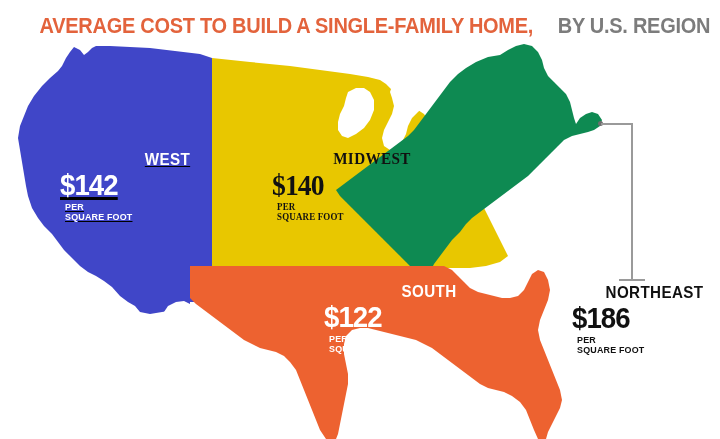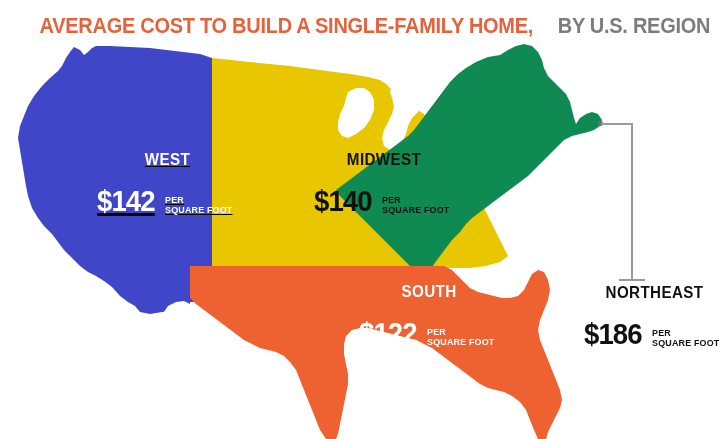--- a/index.html
+++ b/index.html
@@ -67,23 +67,24 @@
   .region-name {
     font-weight: bold;
     font-size: 16.5px;
     letter-spacing: 0.4px;
     transform: scaleX(0.92);
     display: block;
     line-height: 1.1;
   }
   .price-row {
     display: flex;
-    align-items: flex-end;
+    align-items: flex-start;
     justify-content: center;
-    margin-top: 19px;
+    margin-top: 3px;
+    flex-direction: column;
   }
   .price {
     font-weight: bold;
     font-size: 30px;
     letter-spacing: -1px;
     line-height: 0.95;
     transform: scaleX(0.92);
     transform-origin: left top;
     display: inline-block;
   }
@@ -98,21 +99,21 @@
     transform: scaleX(0.93);
     transform-origin: left top;
   }
   .per-unit span { display: block; }
 
   .light { color: #ffffff; }
   .dark  { color: #111111; }
 
   
   #label-west      { left: 60px;  top: 150px; width: 215px; text-decoration: underline; }
-  #label-midwest   { left: 284px; top: 150px; width: 200px; }
+  #label-midwest   { left: 272px; top: 150px; width: 200px; font-family: Liberation Serif, serif; }
   #label-south     { left: 324px; top: 282px; width: 210px; }
   #label-northeast { left: 572px; top: 283px; width: 165px; }
 
   
   .leader { position: absolute; background: #9a9a9a; }
   #leader-dot {
     left: 598px; top: 121px; width: 5px; height: 5px;
     border-radius: 50%; background: #6e6e6e;
   }
   #leader-horiz { left: 601px; top: 122.5px; width: 32px; height: 2px; }

